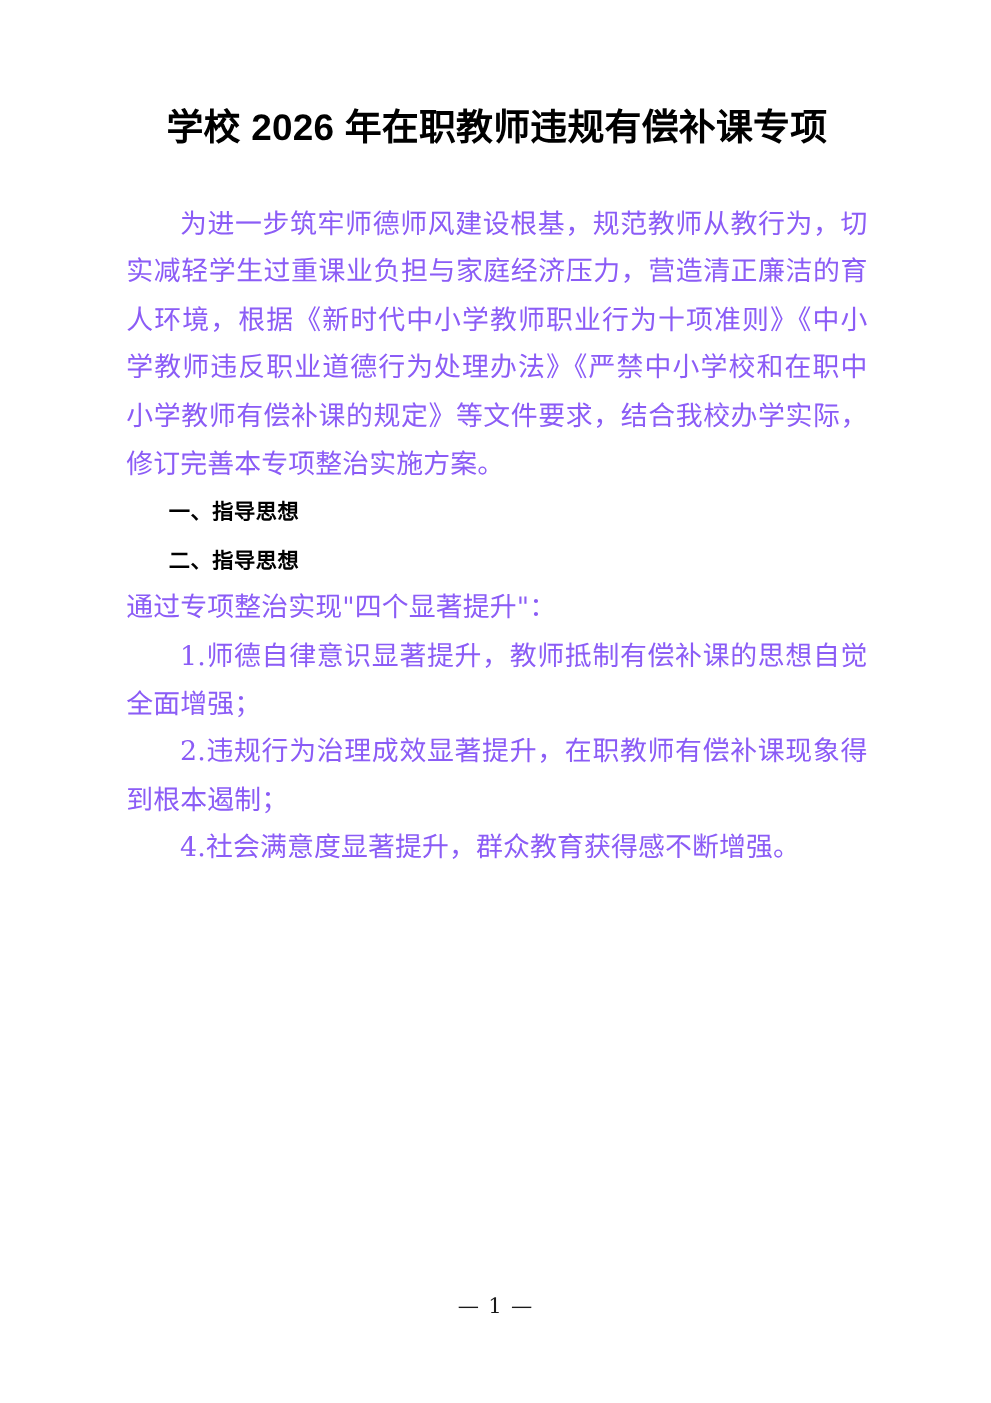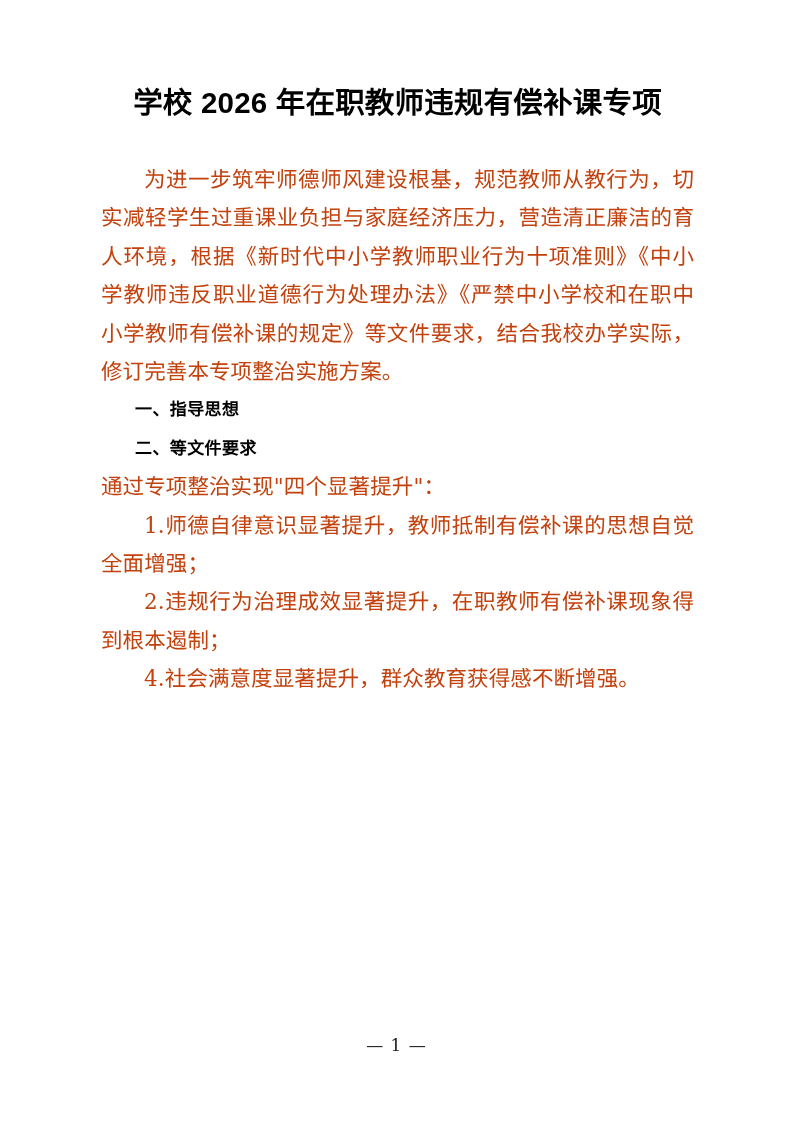--- a/index.html
+++ b/index.html
@@ -39,21 +39,21 @@
     margin: 0;
     padding-top: 80px;
     white-space: pre-line;
   }
 
   
   .body-text {
     font-family: "DejaVu Serif", "Liberation Serif", serif;
     font-size: 21.5px;
     line-height: 38.4px;
-    color: #c2410c;
+    color: #8b5cf6;
     text-align: justify;
     text-justify: inter-ideograph;
     margin: 0;
     letter-spacing: 0.1px;
   }
 
   .indent-2 {
     text-indent: 2em;
   }
 
@@ -98,21 +98,21 @@
 
   <div class="content">
 
     <h1 class="doc-title"><span>学校 2026 年在职教师违规有偿补课专项</span><br></h1>
 
     <p class="body-text indent-2 first-para">为进一步筑牢师德师风建设根基，规范教师从教行为，切实减轻学生过重课业负担与家庭经济压力，营造清正廉洁的育人环境，根据《新时代中小学教师职业行为十项准则》《中小学教师违反职业道德行为处理办法》《严禁中小学校和在职中小学教师有偿补课的规定》等文件要求，结合我校办学实际，修订完善本专项整治实施方案。</p>
 
     <h2 class="section-heading">一、指导思想</h2>
 
 
-    <h2 class="section-heading">二、等文件要求</h2>
+    <h2 class="section-heading">二、指导思想</h2>
 
     <p class="body-text indent-0">通过专项整治实现"四个显著提升"：</p>
 
     <p class="body-text indent-2">1.师德自律意识显著提升，教师抵制有偿补课的思想自觉全面增强；</p>
 
     <p class="body-text indent-2">2.违规行为治理成效显著提升，在职教师有偿补课现象得到根本遏制；</p>
 
 
     <p class="body-text indent-2">4.社会满意度显著提升，群众教育获得感不断增强。</p>
 

